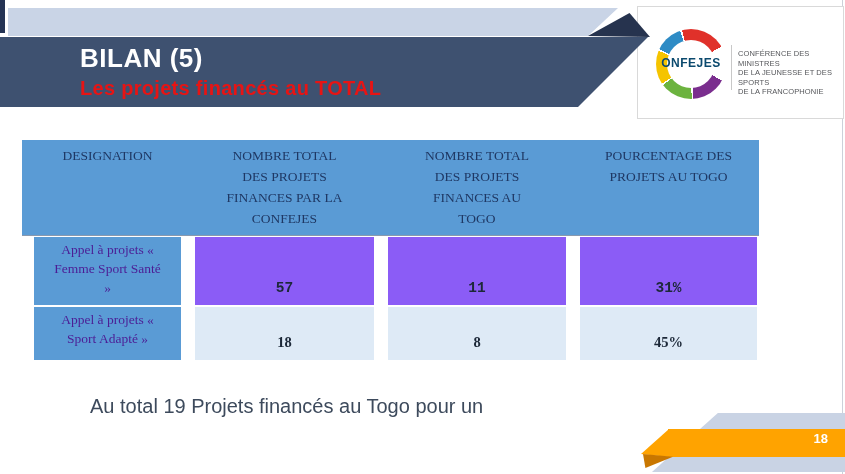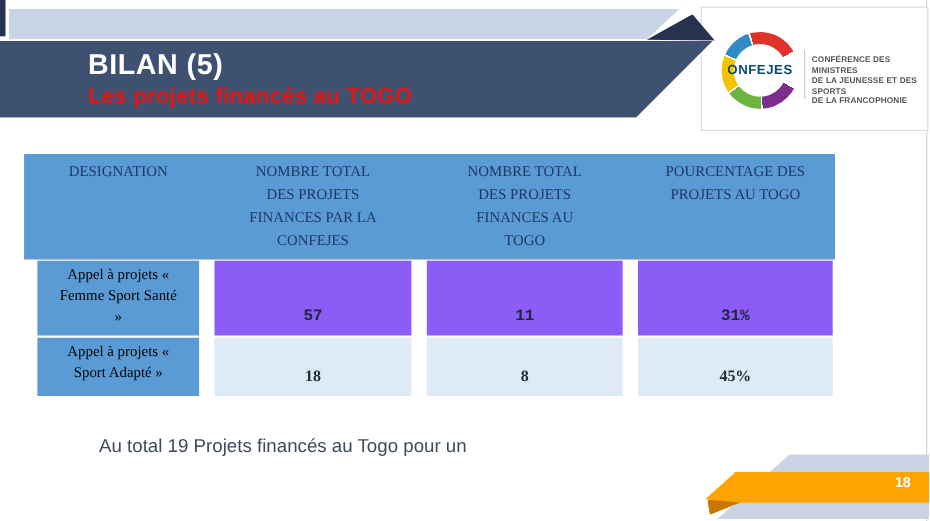--- a/index.html
+++ b/index.html
@@ -32,43 +32,43 @@
           #ffffff 233deg 236deg,
           #f5c400 236deg 292deg,
           #ffffff 292deg 295deg,
           #2e8bc5 295deg 342deg,
           #ffffff 342deg 345deg,
           #e0312a 345deg 360deg);}
   .ring-hole{position:absolute;left:11px;top:11px;right:11px;bottom:11px;background:#ffffff;border-radius:50%;}
   .wordmark{left:651px;top:56px;width:80px;text-align:center;font-size:12px;font-weight:bold;
             color:#0c4a6e;letter-spacing:.5px;z-index:3;}
   .logo-sep{left:731px;top:45px;width:1px;height:45px;background:#c8c8c8;z-index:2;}
-  .logo-caption{left:738px;top:49px;width:102px;font-size:7.5px;font-weight:bold;color:#55565a;
+  .logo-caption{left:738px;top:49px;width:102px;font-size:7.5px;font-weight:normal;color:#55565a;
                 line-height:9.5px;z-index:2;letter-spacing:.1px;}
 
   
   .table-wrap{left:22px;top:140px;width:737px;height:220px;z-index:1;}
   .header-strip{position:absolute;left:0;top:0;width:737px;height:95px;background:#5a9bd5;
                 box-shadow:0 1px 0 rgba(40,70,110,.55);}
   .grid{position:absolute;left:0;top:0;display:grid;
         grid-template-columns:159px 191px 190px 189px;
         grid-template-rows:95px 68px 53px;gap:2px;}
   .cell{font-family:"Liberation Serif","DejaVu Serif",serif;text-align:center;margin-left:12px;}
   .th{background:transparent;color:#1f3864;font-size:13.5px;line-height:21px;padding-top:5px;}
   .th2{padding-left:30px;padding-right:30px;}
   .th3{padding-left:28px;padding-right:28px;}
   .th4{padding-left:18px;padding-right:18px;}
-  .des{background:#5a9bd5;color:#000000;font-size:13.5px;line-height:19px;padding:3px 18px 0;}
+  .des{background:#5a9bd5;color:#4c1d95;font-size:13.5px;line-height:19px;padding:3px 18px 0;}
   .r1{background:#8b5cf6;font-family:Liberation Mono, monospace;}
   .r2{background:#deeaf6;}
   .num{display:flex;align-items:flex-end;justify-content:center;padding-bottom:9px;
        font-weight:bold;font-size:14.5px;color:#1c2838;}
 
   
-  .summary{left:90px;top:392px;width:520px;font-size:17px;color:#3d4a5c;line-height:28.5px;z-index:1;}
+  .summary{left:90px;top:392px;width:520px;font-size:20px;color:#3d4a5c;line-height:28.5px;z-index:1;}
 
   
   .br-band{left:650px;top:413px;width:195px;height:59px;background:#c9d3e4;z-index:1;
            clip-path:polygon(34.8% 0,100% 0,100% 100%,1% 100%);}
   .orange-body{left:668px;top:429px;width:177px;height:28px;background:#ffa300;z-index:2;}
   .orange-tip{left:641px;top:429px;width:28px;height:28px;background:#ffa300;z-index:2;
               clip-path:polygon(100% 0,0 89%,100% 100%);}
   .orange-fold{left:643px;top:454px;width:30px;height:14px;background:#c97700;z-index:2;
                clip-path:polygon(0 0,100% 20%,8% 100%);}
   .page-num{left:788px;top:431px;width:40px;text-align:right;font-size:13px;font-weight:bold;
@@ -78,21 +78,21 @@
 <body>
 
 <div class="slide">
 
   <div class="abs edge-line"></div>
   <div class="abs corner-sliver"></div>
   <div class="abs light-band"></div>
   <div class="abs dark-arrow"></div>
   <div class="abs banner"></div>
   <div class="abs title">BILAN (5)</div>
-  <div class="abs subtitle">Les projets financés au TOGO</div>
+  <div class="abs subtitle">Les projets financés au TOTAL</div>
 
   <div class="abs logo-box"></div>
   <div class="abs ring">
     <div class="ring-hole"></div>
   </div>
   <div class="abs wordmark">ONFEJES</div>
   <div class="abs logo-sep"></div>
   <div class="abs logo-caption">
     <div>CONFÉRENCE DES MINISTRES</div>
     <div>DE LA JEUNESSE ET DES SPORTS</div>

